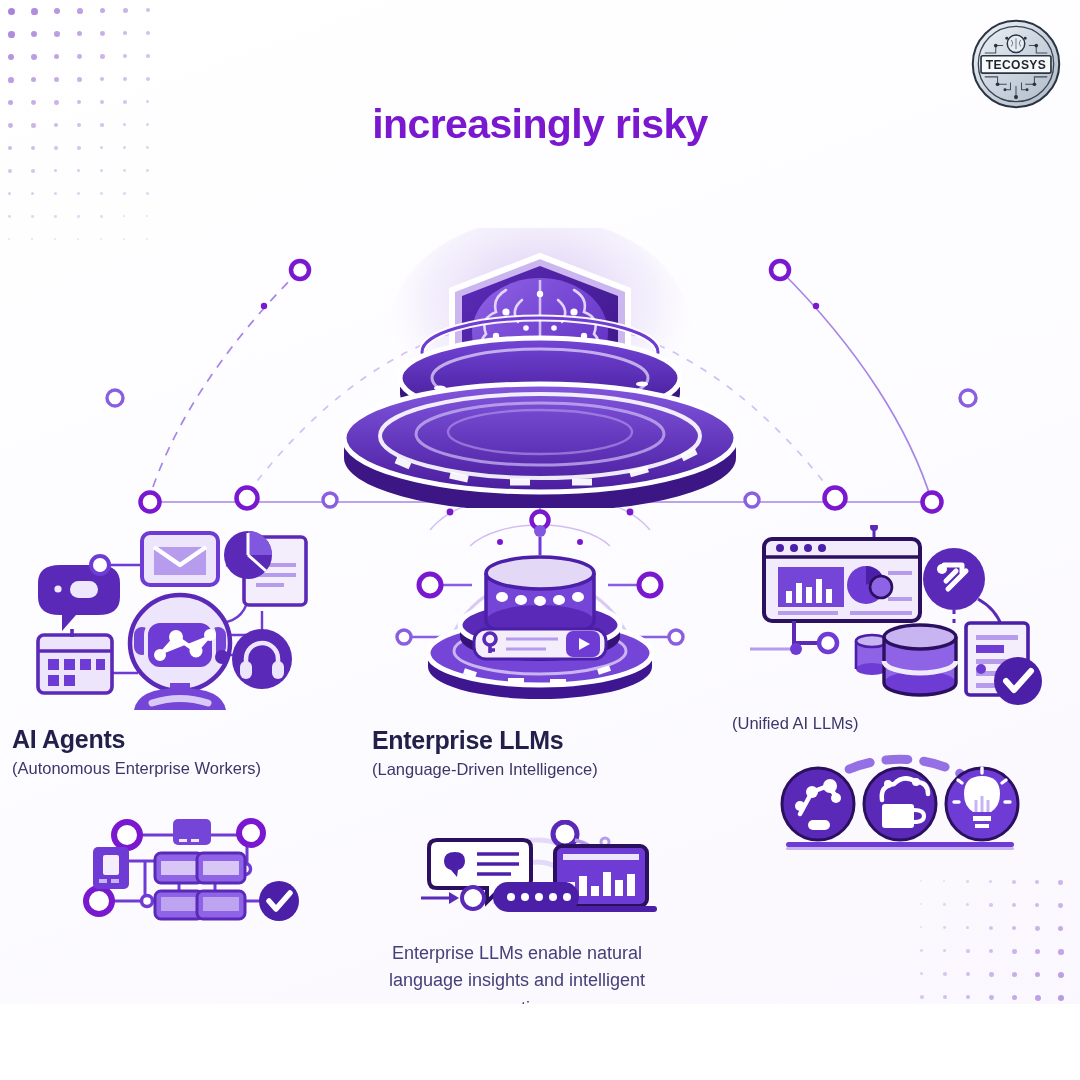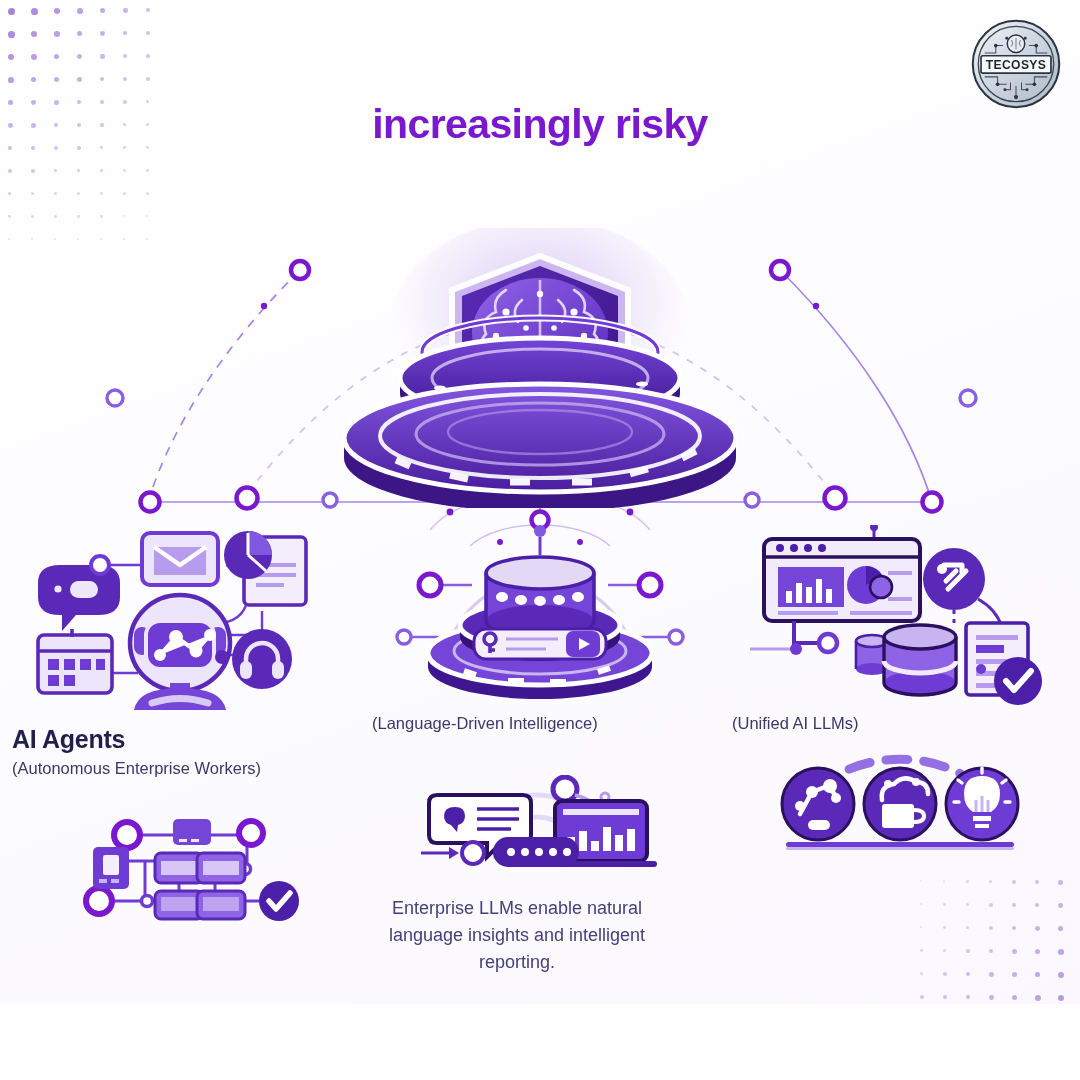--- a/index.html
+++ b/index.html
@@ -679,20 +679,21 @@
               <path d="M116 124 h40"></path>
             </g>
             <g>
               <rect x="176" y="106" width="34" height="26" rx="7" fill="#6E3BD4"></rect>
               <path d="M189 113 l11 6 l-11 6 z" fill="#ffffff"></path>
             </g>
           </g>
         </svg>
       </div>
 
+      <div class="col-title">Enterprise LLMs</div>
       <div class="col-sub">(Language-Driven Intelligence)</div>
 
       <div class="col-lower-art">
         <svg viewBox="0 0 250 105" width="250" height="105">
 
           <g fill="none" stroke="#C9B4F2" stroke-width="5" opacity="0.45">
             <path d="M60 82 a62 62 0 0 1 124 0"></path>
             <path d="M80 84 a42 42 0 0 1 84 0"></path>
           </g>
           <circle cx="150" cy="14" r="12" fill="#ffffff" stroke="#5B29B8" stroke-width="5"></circle>

